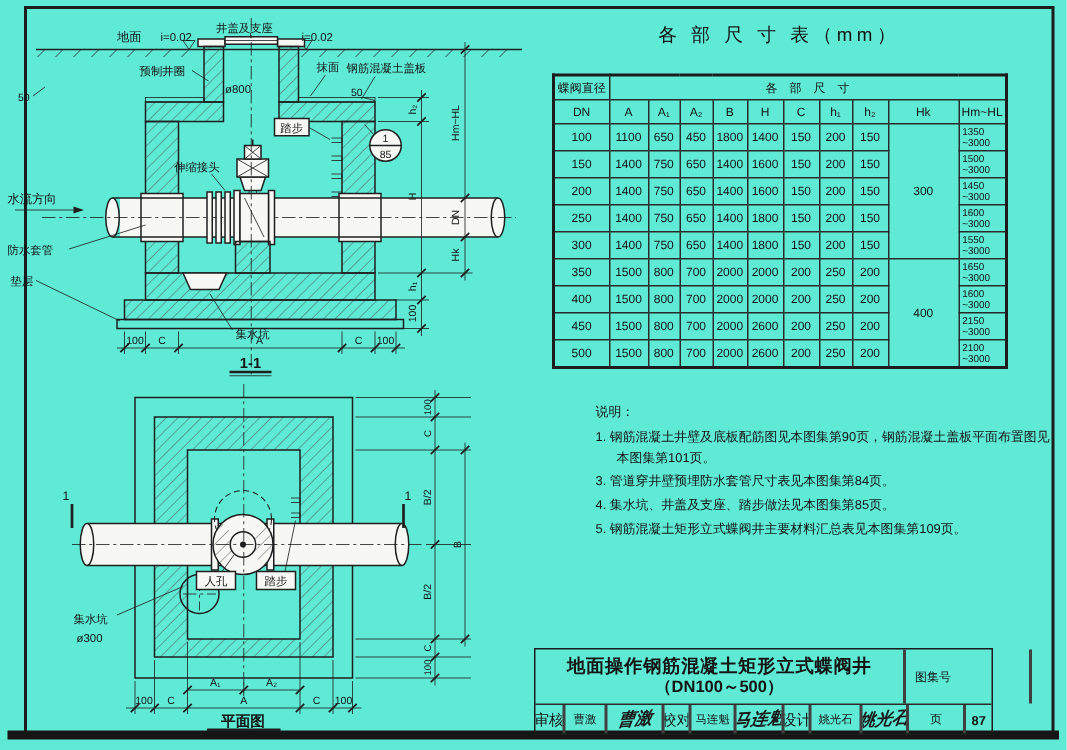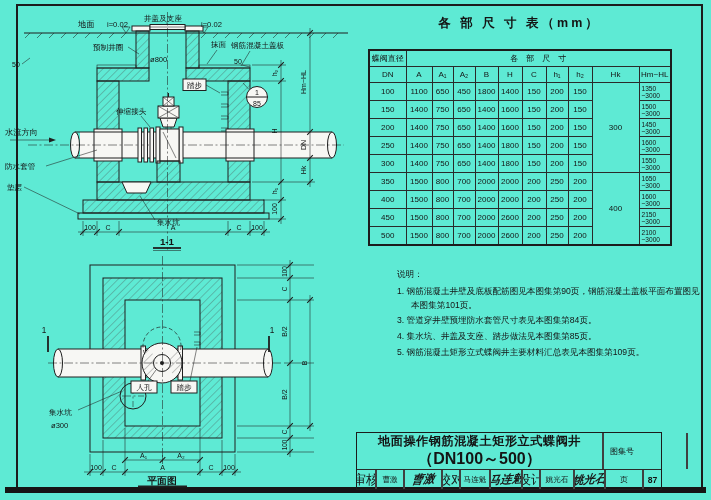--- a/index.html
+++ b/index.html
@@ -17,21 +17,21 @@
   .tk{stroke:#1f1f1f;stroke-width:1.15;fill:none;}
   .cl{stroke:#1f1f1f;stroke-width:.55;fill:none;stroke-dasharray:9 2.5 2 2.5;}
   .dash{stroke:#1f1f1f;stroke-width:.7;fill:none;stroke-dasharray:4 2.4;}
   .hat{fill:url(#hx);stroke:#1f1f1f;stroke-width:1;}
   .hatn{fill:url(#hx);stroke:none;}
   .wf{fill:#f7f7f4;}
   .t6{font-size:6.4px;}.t7{font-size:7px;}.t75{font-size:7.6px;}.t8{font-size:8.2px;}
   .t9{font-size:9.8px;font-weight:bold;}
   .mid{text-anchor:middle;}
   
-  #tbl-title{left:368px;top:15px;width:303px;text-align:center;font-size:12.5px;font-weight:bold;letter-spacing:3px;}
+  #tbl-title{left:368px;top:15px;width:303px;text-align:center;font-size:12.5px;font-weight:normal;letter-spacing:3px;}
   table#dimtbl{position:absolute;left:368px;top:37px;border-collapse:collapse;table-layout:fixed;
                border:2px solid #1c1c1c;background:transparent;margin-top:12px;}
   #dimtbl td{border:1px solid #2a2a2a;text-align:center;vertical-align:middle;
              font-size:8px;padding:0;height:17px;line-height:1;}
   #dimtbl tr.hd td{height:15px;font-size:8px;}
   #dimtbl td.hm{font-size:6.6px;}
   #dimtbl td.hm div{line-height:7px;text-align:left;padding-left:2px;}
   
   #notes{left:397px;top:268px;width:305px;font-size:8.6px;line-height:1.6;}
   #notes .nh{margin-bottom:3px;}
@@ -39,24 +39,24 @@
   
   #tblock{left:356px;top:432px;width:306px;height:58px;border:1.8px solid #1c1c1c;box-sizing:border-box;
           display:flex;flex-direction:column;}
   .tbr1{height:36px;display:flex;}
   .tbr2{height:18px;display:flex;border-top:1px solid #2a2a2a;flex:1;}
   .tbc{box-sizing:border-box;display:flex;align-items:center;justify-content:center;
        border-left:2px solid #404040;overflow:hidden;white-space:nowrap;}
   .tbc:first-child{border-left:none;}
   .tb-title{flex:0 0 245px;flex-direction:column;line-height:1.2;}
   .tb-title .l1{font-size:12.2px;font-weight:bold;letter-spacing:.5px;}
-  .tb-title .l2{font-size:16px;font-weight:bold;}
+  .tb-title .l2{font-size:11px;font-weight:bold;}
   .tb-atlas-l{flex:0 0 38px;font-size:8px;}
   .tb-atlas-v{flex:1;font-size:8.6px;font-weight:bold;margin-left:46px;}
-  .w18{flex:0 0 18px;font-size:13px;text-align:right;}
+  .w18{flex:0 0 18px;font-size:10px;text-align:right;}
   .w28{flex:0 0 28px;font-size:7.6px;}
   .w38s{flex:0 0 38px;}
   .w30{flex:0 0 30px;font-size:7.6px;}
   .w32s{flex:0 0 32px;}
   .w34{flex:0 0 34px;font-size:7.6px;}
   .w31s{flex:0 0 31px;}
   .w38p{flex:0 0 38px;font-size:8px;}
   .wlast{flex:1;font-size:8.6px;font-weight:bold;text-align:center;}
   .sig{font-style:italic;font-weight:bold;font-size:11.5px;transform:rotate(-4deg) skewX(-12deg);color:#1a1a1a;}
 </style>

